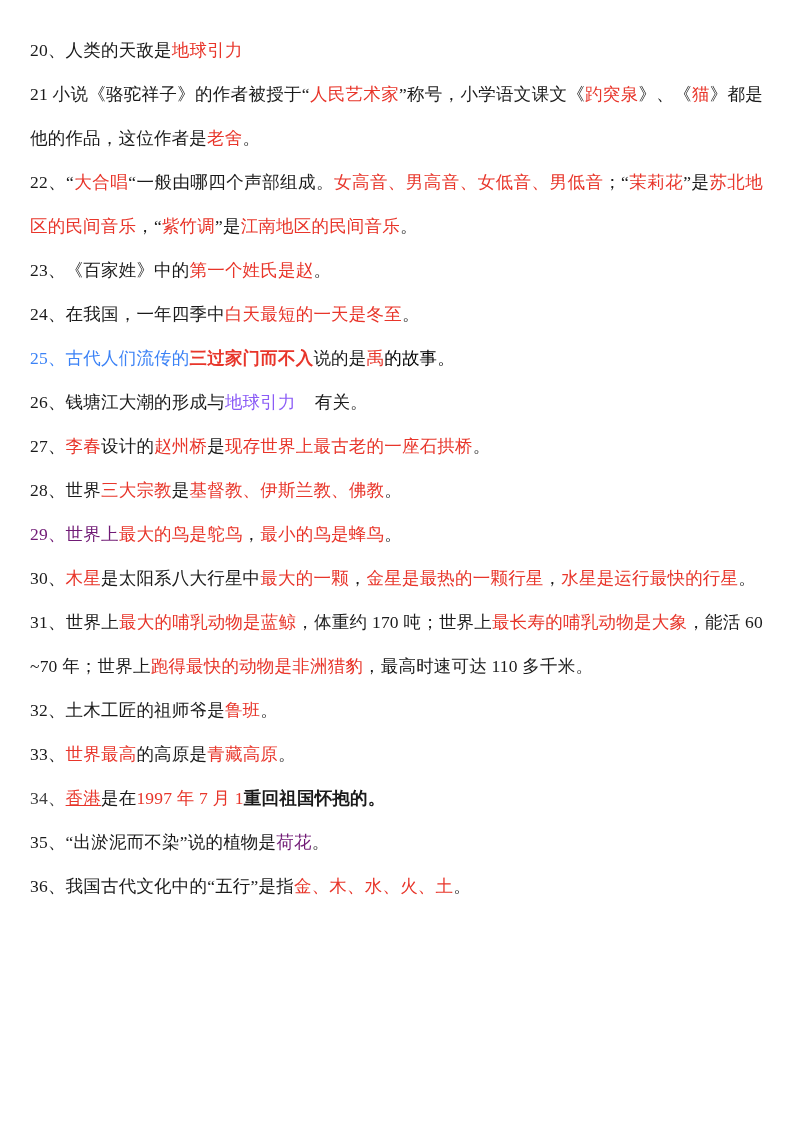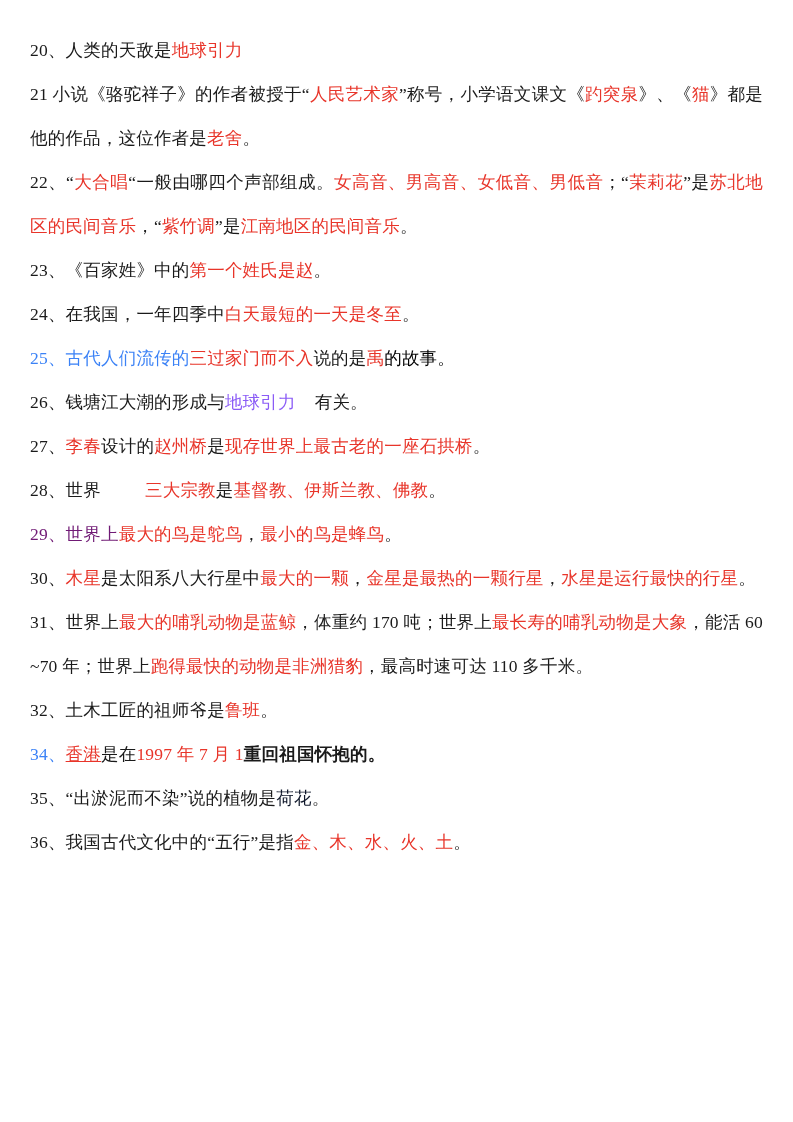--- a/index.html
+++ b/index.html
@@ -44,25 +44,26 @@
 </head>
 <body>
 
 <div class="page">
   <div class="doc" id="doc-body">
       <p class="line" id="item-20"><span class="blk" style="color: rgb(26, 26, 26);">20、人类的天敌是</span><span class="red" style="color: rgb(232, 53, 42);">地球引力</span></p>
       <p class="line" id="item-21"><span class="blk" style="color: rgb(26, 26, 26);">21 小说《骆驼祥子》的作者被授于“</span><span class="red" style="color: rgb(232, 53, 42);">人民艺术家</span><span class="blk" style="color: rgb(26, 26, 26);">”称号，小学语文课文《</span><span class="red" style="color: rgb(232, 53, 42);">趵突泉</span><span class="blk" style="color: rgb(26, 26, 26);">》、《</span><span class="red" style="color: rgb(232, 53, 42);">猫</span><span class="blk" style="color: rgb(26, 26, 26);">》都是他的作品，这位作者是</span><span class="red" style="color: rgb(232, 53, 42);">老舍</span><span class="blk" style="color: rgb(26, 26, 26);">。</span></p>
       <p class="line" id="item-22"><span class="blk" style="color: rgb(26, 26, 26);">22、“</span><span class="red" style="color: rgb(232, 53, 42);">大合唱</span><span class="blk" style="color: rgb(26, 26, 26);">“一般由哪四个声部组成。</span><span class="red" style="color: rgb(232, 53, 42);">女高音、男高音、女低音、男低音</span><span class="blk" style="color: rgb(26, 26, 26);">；“</span><span class="red" style="color: rgb(232, 53, 42);">茉莉花</span><span class="blk" style="color: rgb(26, 26, 26);">”是</span><span class="red" style="color: rgb(232, 53, 42);">苏北地区的民间音乐</span><span class="blk" style="color: rgb(26, 26, 26);">，“</span><span class="red" style="color: rgb(232, 53, 42);">紫竹调</span><span class="blk" style="color: rgb(26, 26, 26);">”是</span><span class="red" style="color: rgb(232, 53, 42);">江南地区的民间音乐</span><span class="blk" style="color: rgb(26, 26, 26);">。</span></p>
       <p class="line" id="item-23"><span class="blk" style="color: rgb(26, 26, 26);">23、《百家姓》中的</span><span class="red" style="color: rgb(232, 53, 42);">第一个姓氏是赵</span><span class="blk" style="color: rgb(26, 26, 26);">。</span></p>
       <p class="line" id="item-24"><span class="blk" style="color: rgb(26, 26, 26);">24、在我国，一年四季中</span><span class="red" style="color: rgb(232, 53, 42);">白天最短的一天是冬至</span><span class="blk" style="color: rgb(26, 26, 26);">。</span></p>
-      <p class="line" id="item-25"><span class="blk" style="color: #3b82f6;">25、古代人们流传的</span><span class="red" style="color: rgb(232, 53, 42);">三过家门而不入</span><span class="blk" style="color: rgb(26, 26, 26);">说的是</span><span class="red" style="color: rgb(232, 53, 42);">禹</span><span class="blk" style="color: #000000;">的故事。</span></p>
+      <p class="line" id="item-25"><span class="blk" style="color: #3b82f6;">25、古代人们流传的</span><span class="red" style="color: rgb(232, 53, 42); font-weight: bold;">三过家门而不入</span><span class="blk" style="color: rgb(26, 26, 26);">说的是</span><span class="red" style="color: rgb(232, 53, 42);">禹</span><span class="blk" style="color: #000000;">的故事。</span></p>
       <p class="line" id="item-26"><span class="blk" style="color: rgb(26, 26, 26);">26、钱塘江大潮的形成与</span><span class="red" style="color: #8b5cf6;">地球引力</span><span class="blk" style="color: rgb(26, 26, 26); margin-left: 19px;">有关。</span></p>
       <p class="line" id="item-27"><span class="blk" style="color: rgb(26, 26, 26);">27、</span><span class="red" style="color: rgb(232, 53, 42);">李春</span><span class="blk" style="color: rgb(26, 26, 26);">设计的</span><span class="red" style="color: rgb(232, 53, 42);">赵州桥</span><span class="blk" style="color: rgb(26, 26, 26);">是</span><span class="red" style="color: rgb(232, 53, 42);">现存世界上最古老的一座石拱桥</span><span class="blk" style="color: rgb(26, 26, 26);">。</span></p>
-      <p class="line" id="item-28"><span class="blk" style="color: rgb(26, 26, 26);">28、世界</span><span class="red" style="color: rgb(232, 53, 42); margin-left: 44px;">三大宗教</span><span class="blk" style="color: rgb(26, 26, 26);">是</span><span class="red" style="color: rgb(232, 53, 42);">基督教、伊斯兰教、佛教</span><span class="blk" style="color: rgb(26, 26, 26);">。</span></p>
+      <p class="line" id="item-28"><span class="blk" style="color: rgb(26, 26, 26);">28、世界</span><span class="red" style="color: rgb(232, 53, 42);">三大宗教</span><span class="blk" style="color: rgb(26, 26, 26);">是</span><span class="red" style="color: rgb(232, 53, 42);">基督教、伊斯兰教、佛教</span><span class="blk" style="color: rgb(26, 26, 26);">。</span></p>
       <p class="line" id="item-29"><span class="blk" style="color: #701a75;">29、世界上</span><span class="red" style="color: rgb(232, 53, 42);">最大的鸟是鸵鸟</span><span class="blk" style="color: rgb(26, 26, 26);">，</span><span class="red" style="color: rgb(232, 53, 42);">最小的鸟是蜂鸟</span><span class="blk" style="color: rgb(26, 26, 26);">。</span></p>
       <p class="line" id="item-30"><span class="blk" style="color: rgb(26, 26, 26);">30、</span><span class="red" style="color: rgb(232, 53, 42);">木星</span><span class="blk" style="color: rgb(26, 26, 26);">是太阳系八大行星中</span><span class="red" style="color: rgb(232, 53, 42);">最大的一颗</span><span class="blk" style="color: rgb(26, 26, 26);">，</span><span class="red" style="color: rgb(232, 53, 42);">金星是最热的一颗行星</span><span class="blk" style="color: rgb(26, 26, 26);">，</span><span class="red" style="color: rgb(232, 53, 42);">水星是运行最快的行星</span><span class="blk" style="color: rgb(26, 26, 26);">。</span></p>
       <p class="line" id="item-31"><span class="blk" style="color: rgb(26, 26, 26);">31、世界上</span><span class="red" style="color: rgb(232, 53, 42);">最大的哺乳动物是蓝鲸</span><span class="blk" style="color: rgb(26, 26, 26);">，体重约 170 吨；世界上</span><span class="red" style="color: rgb(232, 53, 42);">最长寿的哺乳动物是大象</span><span class="blk" style="color: rgb(26, 26, 26);">，能活 60~70 年；世界上</span><span class="red" style="color: rgb(232, 53, 42);">跑得最快的动物是非洲猎豹</span><span class="blk" style="color: rgb(26, 26, 26);">，最高时速可达 110 多千米。</span></p>
       <p class="line" id="item-32"><span class="blk" style="color: rgb(26, 26, 26);">32、土木工匠的祖师爷是</span><span class="red" style="color: rgb(232, 53, 42);">鲁班</span><span class="blk" style="color: rgb(26, 26, 26);">。</span></p>
-      <p class="line" id="item-34"><span class="blk" style="color: #3b82f6; margin-top: 8px;">34、</span><span class="red" style="color: rgb(232, 53, 42); text-decoration: underline;">香港</span><span class="blk" style="color: rgb(26, 26, 26);">是在</span><span class="red" style="color: rgb(232, 53, 42);">1997 年 7 月 1</span><span class="blk" style="color: rgb(26, 26, 26); font-weight: bold;">重回祖国怀抱的。</span></p>
-      <p class="line" id="item-35"><span class="blk" style="color: rgb(26, 26, 26);">35、“出淤泥而不染”说的植物是</span><span class="red" style="color: #0f172a;">荷花</span><span class="blk" style="color: rgb(26, 26, 26);">。</span></p>
+      <p class="line" id="item-33"><span class="blk" style="color: rgb(26, 26, 26);">33、</span><span class="red" style="color: rgb(232, 53, 42);">世界最高</span><span class="blk" style="color: rgb(26, 26, 26);">的高原是</span><span class="red" style="color: rgb(232, 53, 42);">青藏高原</span><span class="blk" style="color: rgb(26, 26, 26);">。</span></p>
+      <p class="line" id="item-34"><span class="blk" style="color: #404040; margin-top: 8px;">34、</span><span class="red" style="color: rgb(232, 53, 42); text-decoration: underline;">香港</span><span class="blk" style="color: rgb(26, 26, 26);">是在</span><span class="red" style="color: rgb(232, 53, 42);">1997 年 7 月 1</span><span class="blk" style="color: rgb(26, 26, 26); font-weight: bold;">重回祖国怀抱的。</span></p>
+      <p class="line" id="item-35"><span class="blk" style="color: rgb(26, 26, 26);">35、“出淤泥而不染”说的植物是</span><span class="red" style="color: #701a75;">荷花</span><span class="blk" style="color: rgb(26, 26, 26);">。</span></p>
       <p class="line" id="item-36"><span class="blk" style="color: rgb(26, 26, 26);">36、我国古代文化中的“五行”是指</span><span class="red" style="color: rgb(232, 53, 42);">金、木、水、火、土</span><span class="blk" style="color: rgb(26, 26, 26);">。</span></p>
     </div>
 </div>
 
 </body></html>

